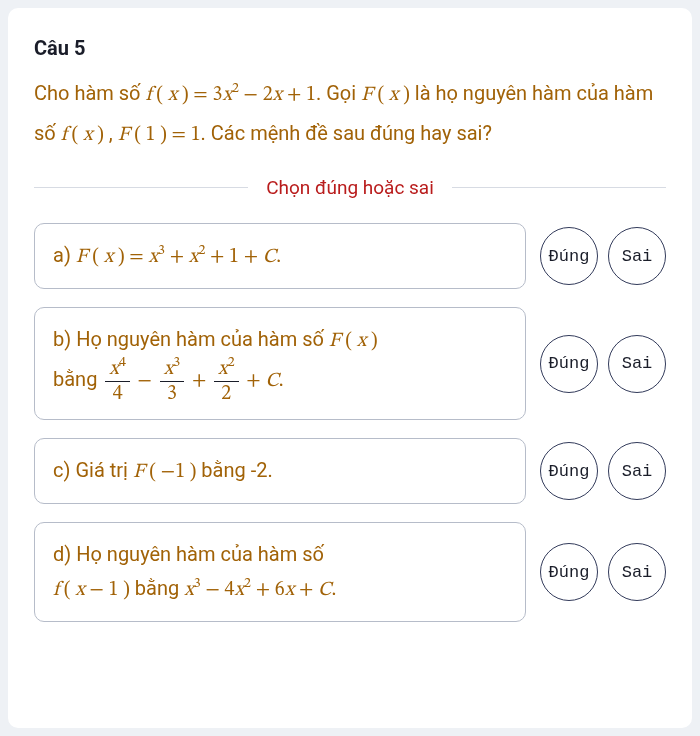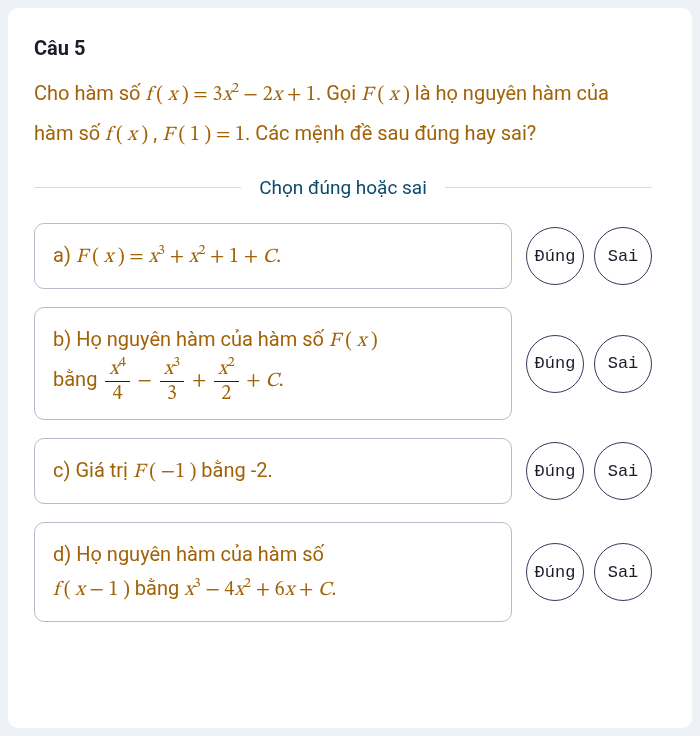--- a/index.html
+++ b/index.html
@@ -7,21 +7,21 @@
     font-family: -apple-system, BlinkMacSystemFont, "Segoe UI", Roboto, Arial, sans-serif;
     background: #eef1f5;
     width: 700px;
     height: 736px;
     overflow: hidden;
   }
   .card {
     background: #fff;
     border-radius: 10px;
     margin: 8px;
-    padding: 28px 40px 20px 26px;
+    padding: 28px 26px 20px 26px;
     height: calc(100% - 16px);
   }
   .qtitle {
     font-weight: 700;
     font-size: 20px;
     color: #1a1d29;
     margin-bottom: 14px;
   }
   .stem {
     font-size: 20px;
@@ -39,21 +39,21 @@
     margin: 10px 0 24px 0;
   }
   .divider-line {
     flex: 1;
     height: 1px;
     background: #d7dbe3;
   }
   .divider-text {
     padding: 0 18px;
     font-size: 19px;
-    color: #0c4a6e;
+    color: #b91c1c;
   }
   .option-row {
     display: flex;
     align-items: stretch;
     gap: 14px;
     margin-bottom: 18px;
   }
   .option-box {
     flex: 1;
     border: 1.5px solid #b6bcc9;

